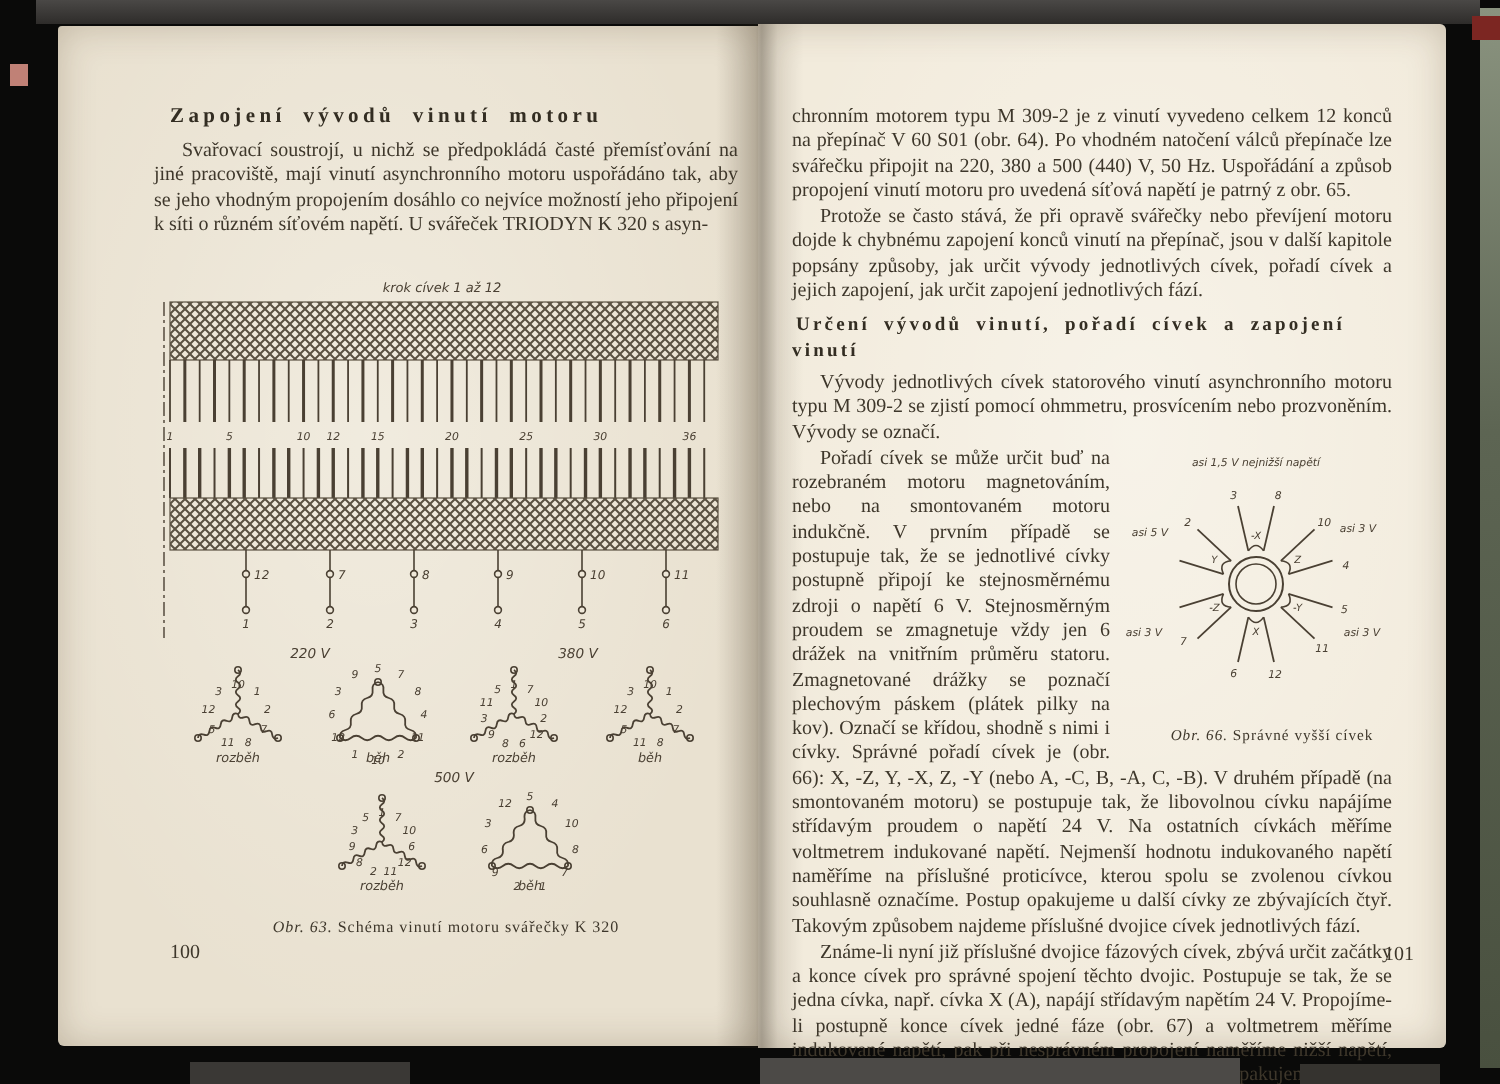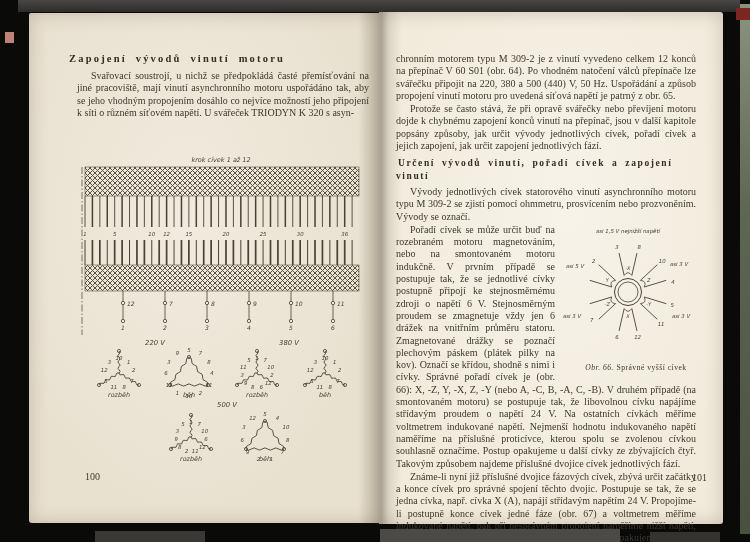--- a/index.html
+++ b/index.html
@@ -11,30 +11,30 @@
     background-image:radial-gradient(ellipse at 45% 40%, rgba(255,255,250,.35), rgba(0,0,0,0) 70%);border-radius:2px 0 0 3px;}
   #page-right{left:379px;top:12px;width:344px;height:512px;background:#f2ebdc;
     background-image:radial-gradient(ellipse at 55% 40%, rgba(255,255,252,.4), rgba(0,0,0,0) 72%);border-radius:0 3px 3px 0;}
   .gutter{position:absolute;left:358px;top:12px;width:44px;height:512px;pointer-events:none;
     background:linear-gradient(to right, rgba(60,48,30,0) 0%, rgba(60,48,30,.22) 45%, rgba(40,32,20,.30) 52%, rgba(60,48,30,.10) 70%, rgba(60,48,30,0) 100%);}
   .edgestrip{position:absolute;left:740px;top:4px;width:10px;height:530px;background:linear-gradient(#8a937f,#5d6553 40%,#49503f);}
   .redmark{position:absolute;left:736px;top:8px;width:14px;height:12px;background:#7c2622;}
   .pinkstrip{position:absolute;left:5px;top:32px;width:9px;height:11px;background:#c08176;}
   .botpatch{position:absolute;background:#4c4a47;}
   .ink{color:#3e372b;}
-  h2.lhead{position:absolute;left:40px;top:40px;margin:0;font-size:10.5px;font-weight:bold;
+  h2.lhead{position:absolute;left:56px;top:40px;margin:0;font-size:10.5px;font-weight:bold;
     letter-spacing:2.2px;word-spacing:4px;color:#332d22;}
   .lpara{position:absolute;left:48px;top:57px;width:292px;font-size:10px;line-height:12.4px;
     text-align:justify;text-indent:14px;}
   .rcol{position:absolute;left:17px;top:41px;width:300px;font-size:10px;line-height:12.3px;text-align:justify;}
   .rcol p{margin:0 0 1px 0;text-indent:14px;}
   .rcol p.cont{text-indent:0;}
   h3.rhead{margin:5px 0 4px 0;font-size:9.5px;font-weight:bold;letter-spacing:1.6px;word-spacing:3px;
     color:#332d22;text-align:left;text-indent:2px;}
-  #fig63-box{position:absolute;left:46px;top:140px;width:296px;}
+  #fig63-box{position:absolute;left:46px;top:124px;width:296px;}
   #fig63-svg{width:296px;height:318px;display:block;}
   .caption{font-size:8px;text-align:center;color:#3e372b;letter-spacing:.5px;margin-top:4px;}
   .caption .obr{font-style:italic;}
   .pnum{position:absolute;font-size:10px;color:#3e372b;}
   #pnum-left{left:56px;top:458px;}
   #pnum-right{left:292px;top:460px;margin-left:21px;}
   #fig66-float{float:right;width:134px;margin:2px 0 2px 7px;}
   #fig66-svg{width:134px;height:134px;display:block;}
   #fig66-float .caption{font-size:7.6px;margin-top:2px;}
   svg text{font-family:"DejaVu Sans", sans-serif;}
@@ -279,20 +279,24 @@
             <text x="207.38224021014793" y="301.06179688074155" font-size="5.4" text-anchor="middle" fill="#4a4033" font-style="italic">7</text>
             <text x="196.47984880735288" y="308.06833839313344" font-size="5.4" text-anchor="middle" fill="#4a4033" font-style="italic">1</text>
             <text x="183.52015119264712" y="308.06833839313344" font-size="5.4" text-anchor="middle" fill="#4a4033" font-style="italic">2</text>
             <text x="172.61775978985207" y="301.06179688074155" font-size="5.4" text-anchor="middle" fill="#4a4033" font-style="italic">9</text>
             <text x="167.23410683673853" y="289.27324128028556" font-size="5.4" text-anchor="middle" fill="#4a4033" font-style="italic">6</text>
             <text x="169.07846410684607" y="276.44545470095665" font-size="5.4" text-anchor="middle" fill="#4a4033" font-style="italic">3</text>
             <text x="177.56526119852126" y="266.65116874488285" font-size="5.4" text-anchor="middle" fill="#4a4033" font-style="italic">12</text>
             <text x="190" y="308" font-size="6.4" text-anchor="middle" fill="#4a4033" font-style="italic">běh</text>
           </g>
       </svg>
+      <div class="caption">
+        <span class="obr">Obr. 63.</span>
+        <span>Schéma vinutí motoru svářečky K 320</span>
+      </div>
     </div>
 
     <div class="pnum" id="pnum-left">100</div>
   </div>
 
   <div id="page-right" class="page">
     <div class="rcol ink">
       <p class="cont">chronním motorem typu M 309-2 je z vinutí vyvedeno celkem 12 konců na přepínač V 60 S01 (obr. 64). Po vhodném natočení válců přepínače lze svářečku připojit na 220, 380 a 500 (440) V, 50 Hz. Uspořádání a způsob propojení vinutí motoru pro uvedená síťová napětí je patrný z obr. 65.</p>
       <p>Protože se často stává, že při opravě svářečky nebo převíjení motoru dojde k chybnému zapojení konců vinutí na přepínač, jsou v další kapitole popsány způsoby, jak určit vývody jednotlivých cívek, pořadí cívek a jejich zapojení, jak určit zapojení jednotlivých fází.</p>
       <h3 class="rhead">Určení vývodů vinutí, pořadí cívek a zapojení vinutí</h3>

